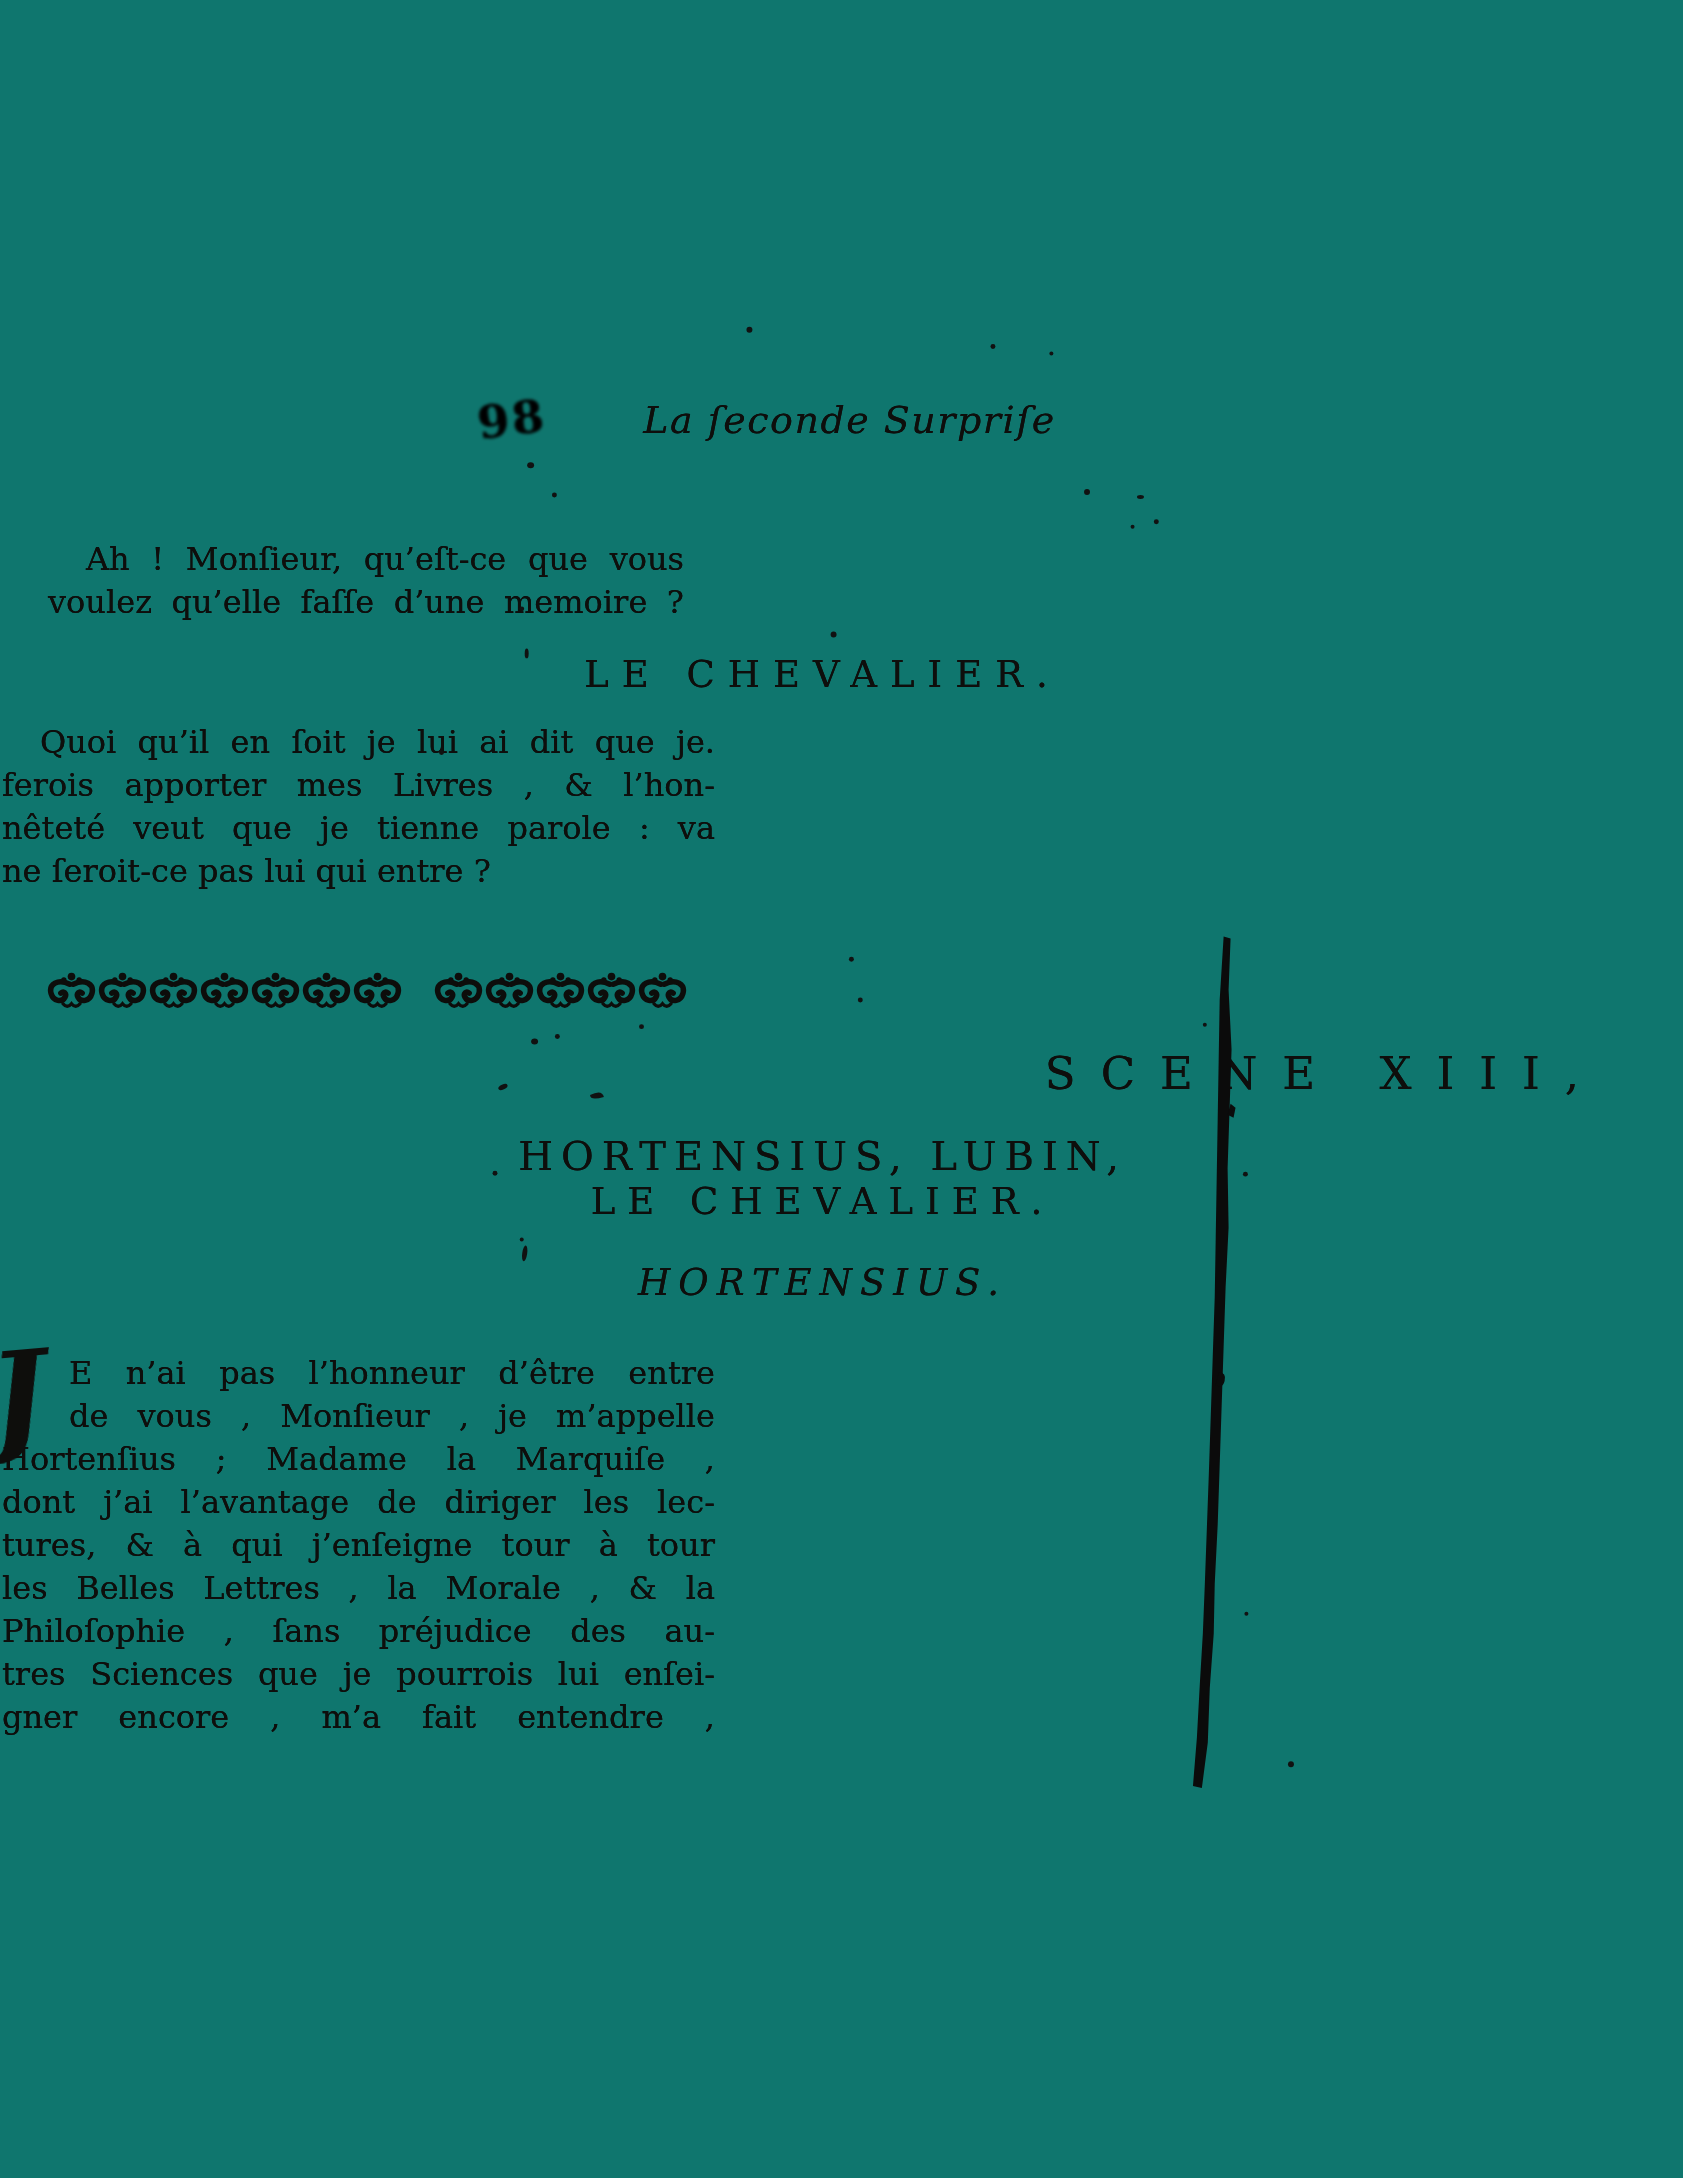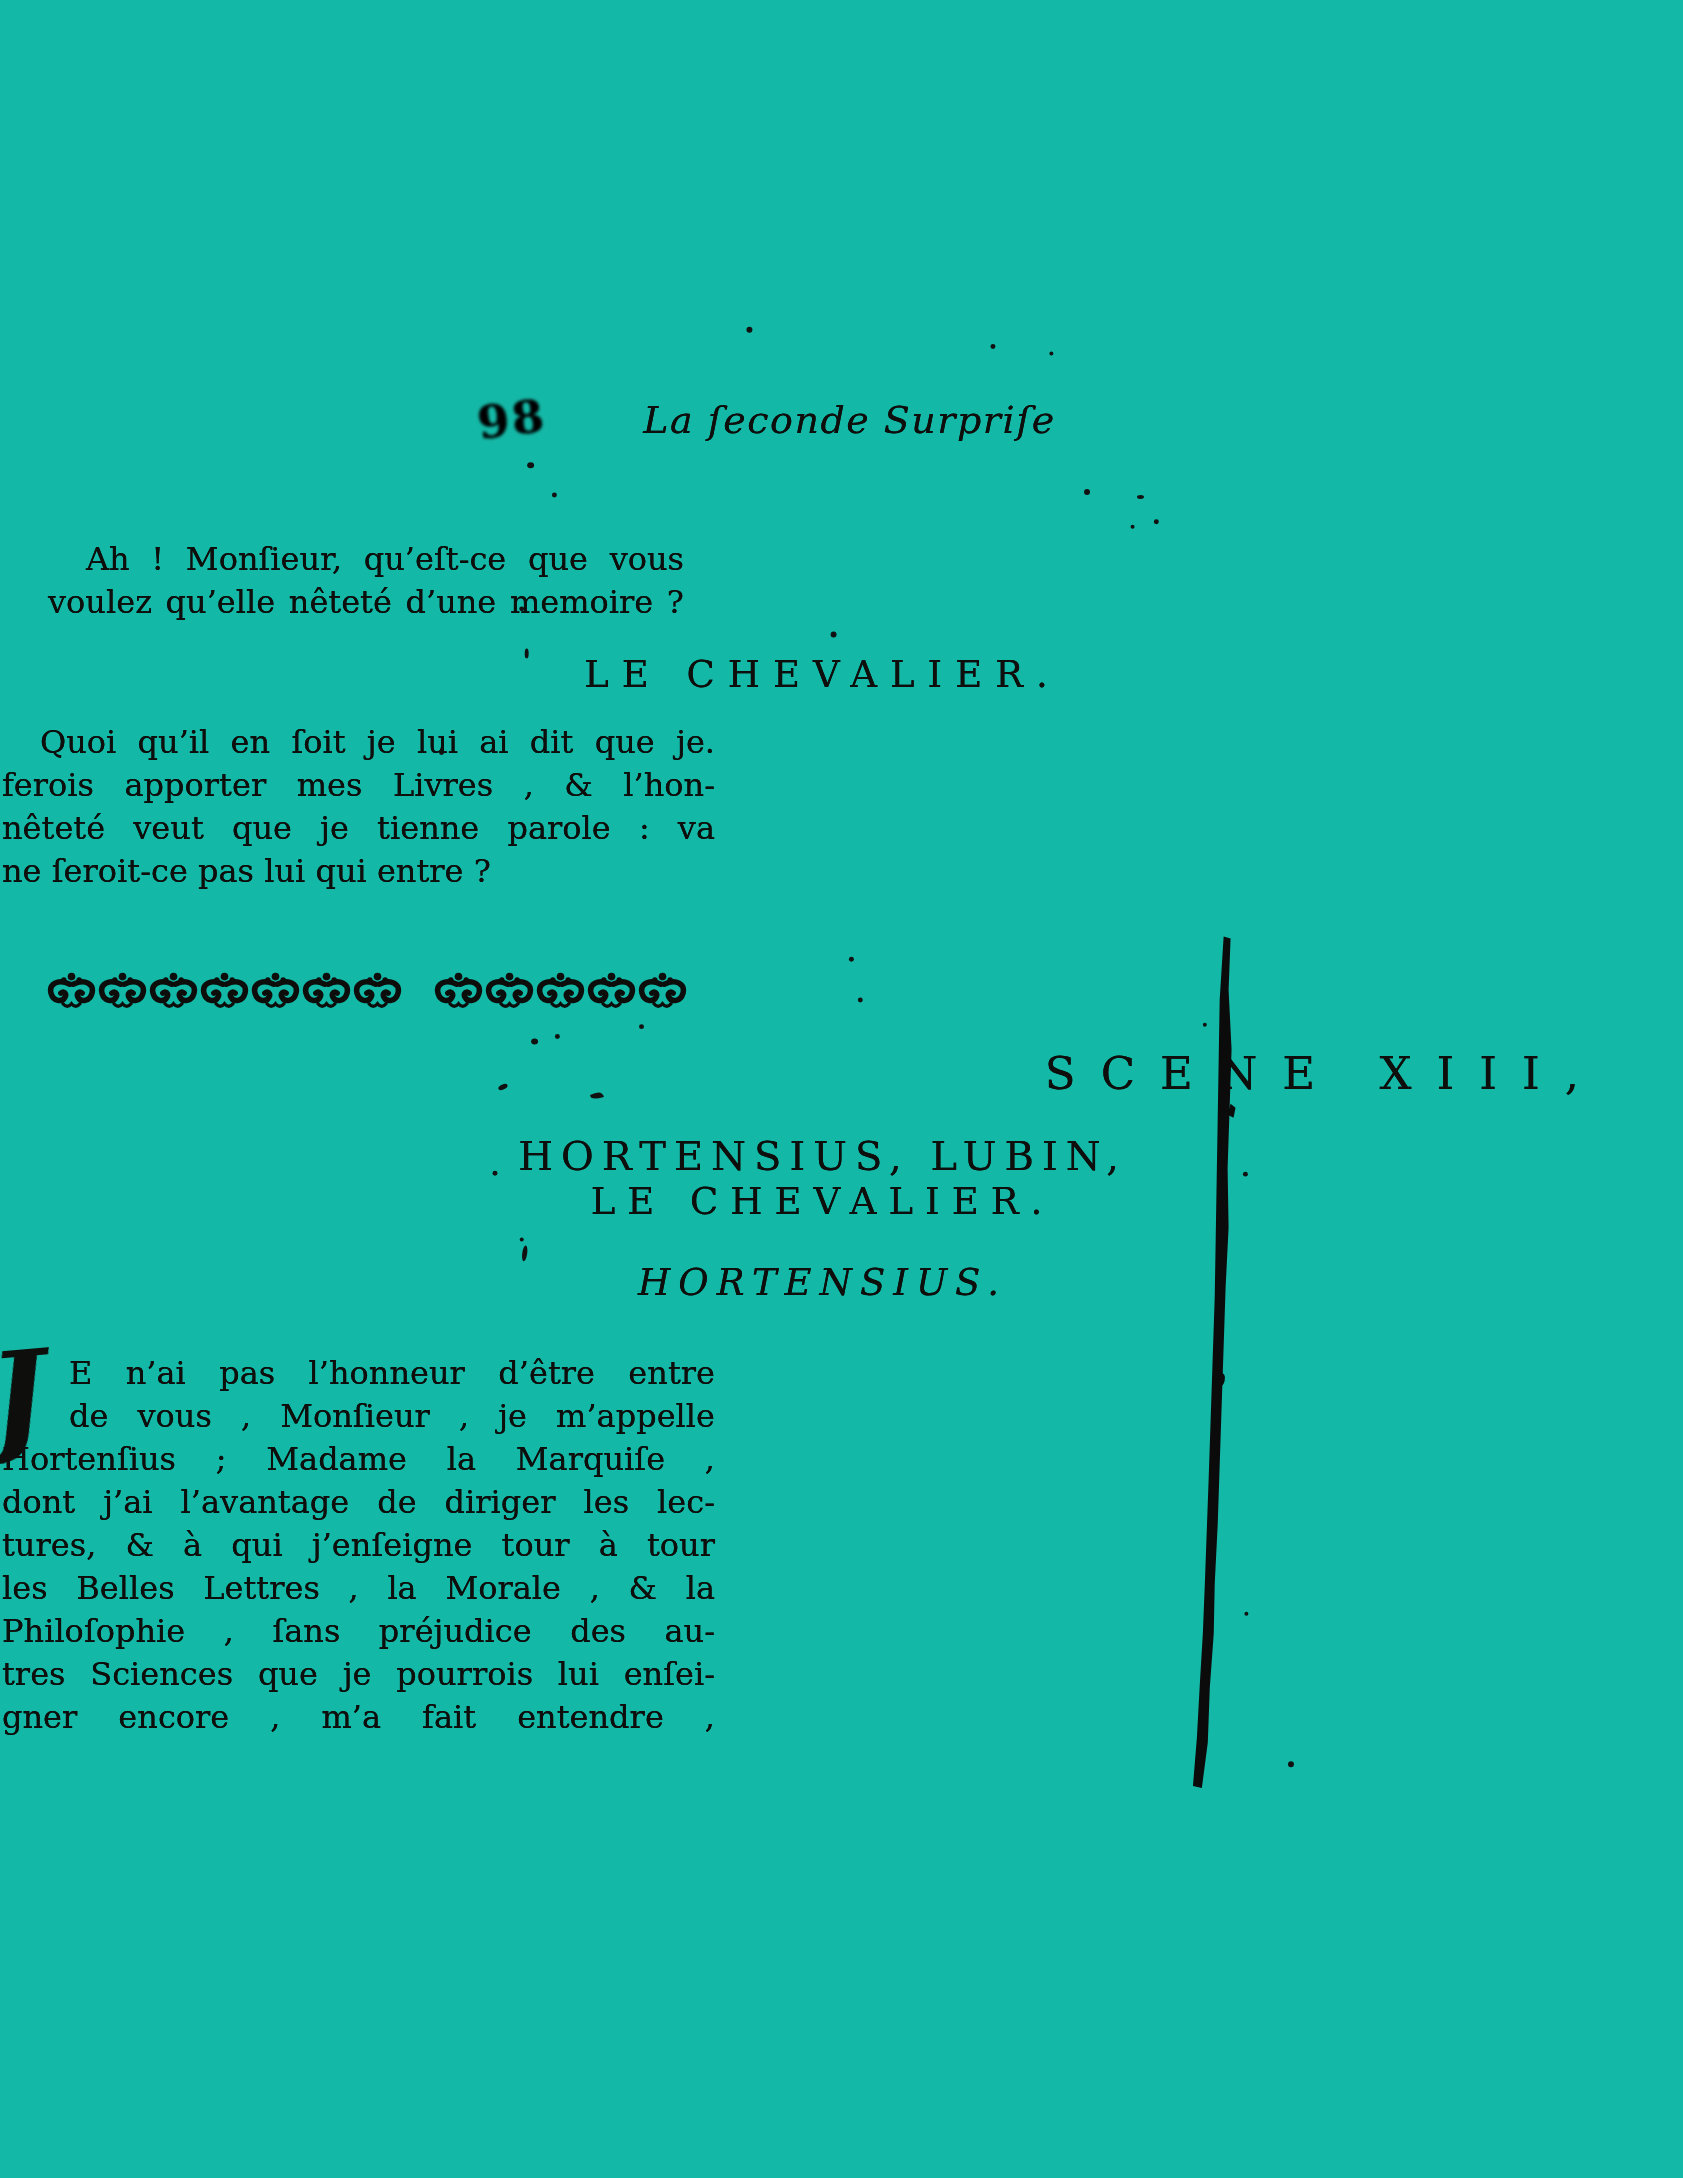--- a/index.html
+++ b/index.html
@@ -1,19 +1,19 @@
 <!DOCTYPE html>
 <html><head>
 <meta charset="utf-8">
 <style>
   html,body{margin:0;padding:0;background:#e8e8e8;}
   .page{
     position:relative;
     width:1683px;height:2178px;
-    background:#14b8a6;
+    background:#0f766e;
     overflow:hidden;
     font-family:"DejaVu Serif", serif;
     color:#0e0e0c;
   }
   .col{position:absolute;left:465px;width:715px;}
   .ink{color:#0e0e0c;text-shadow:0 0 0.4px currentColor;}
 
   
   .header-row{top:398px;height:69px;}
   .page-number{
@@ -91,21 +91,21 @@
 
 <div class="page ink">
 
   <div class="col header-row">
     <div class="page-number">98</div>
     <div class="running-title">La ſeconde Surpriſe</div>
   </div>
 
   <div class="col speech lubin-speech">
     <div class="bline jline indent1">Ah ! Monſieur, qu’eſt-ce que vous</div>
-    <div class="bline jline">voulez qu’elle nêteté d’une memoire ?</div>
+    <div class="bline jline">voulez qu’elle faſſe d’une memoire ?</div>
   </div>
 
   <div class="col" style="top:653px;height:59px;">
     <div class="speaker-heading" style="top:0;">LE CHEVALIER.</div>
   </div>
   <div class="col speech chev-speech">
     <div class="bline jline indent1">Quoi qu’il en ſoit je lui ai dit que je.</div>
     <div class="bline jline">ferois apporter mes Livres , &amp; l’hon-</div>
     <div class="bline jline">nêteté veut que je tienne parole : va</div>
     <div class="bline lline">ne ſeroit-ce pas lui qui entre ?</div>

